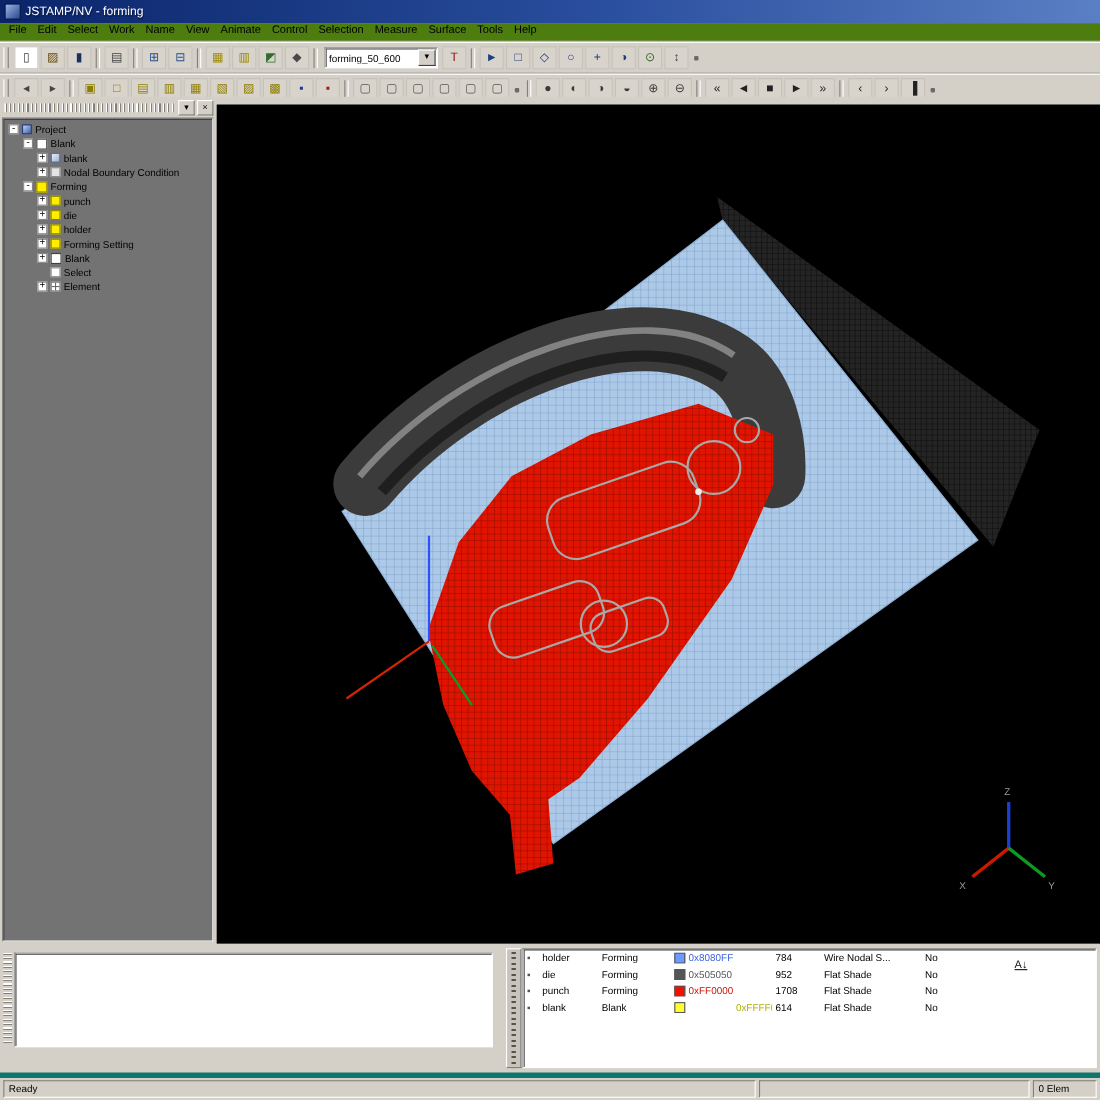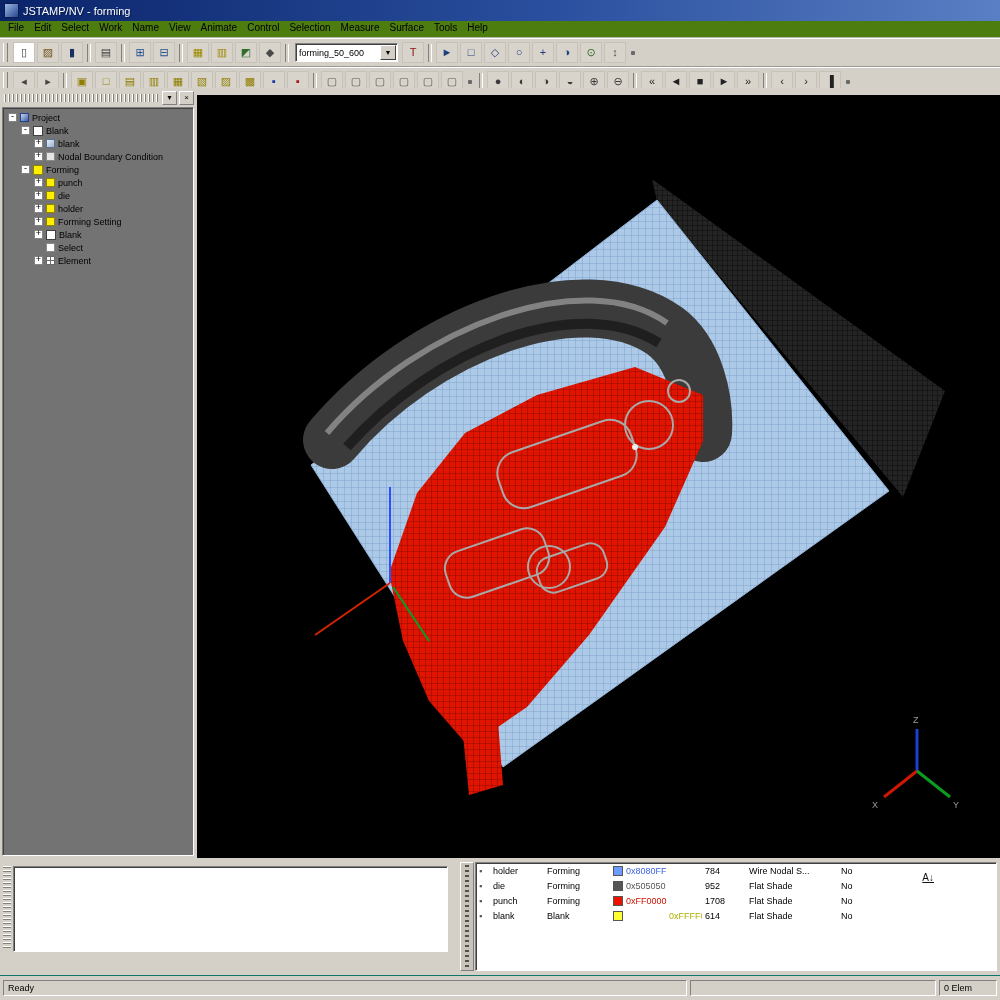--- a/index.html
+++ b/index.html
@@ -94,21 +94,21 @@
                border-color:#808080 #fff #fff #808080;box-shadow:inset 1px 1px 0 #404040;font-size:9px;overflow:hidden}
   .prow{display:grid;grid-template-columns:14px 54px 66px 92px 44px 92px 44px 1fr;height:15px;align-items:center}
   .prow.header{background:#d4d0c8;height:15px}
   .prow.header .pcell{border-right:1px solid #848078;border-bottom:1px solid #848078;
                       box-shadow:inset 1px 1px 0 #fff;height:100%;display:flex;align-items:center;font-weight:bold}
   .pcell{padding:0 3px;white-space:nowrap;overflow:hidden;display:flex;align-items:center}
   .swatch{width:8px;height:8px;border:1px solid #555;margin-right:3px;flex:none}
   .sort-chip{position:absolute;right:66px;top:14px;font-size:10px;text-decoration:underline;color:#111}
 
   
-  .statusbar{position:absolute;left:0;top:975px;width:1000px;height:25px;border-top:1px solid #0f766e;
+  .statusbar{position:absolute;left:0;top:975px;width:1000px;height:25px;border-top:5px solid #0f766e;
              display:flex;align-items:center;font-size:9px;padding:2px 3px;box-sizing:border-box;gap:3px}
   .sb-cell{height:16px;border:1px solid;border-color:#808080 #fff #fff #808080;display:flex;
            align-items:center;padding:0 4px;box-sizing:border-box}
   .sb-left{width:684px}
   .sb-mid{flex:1}
   .sb-right{width:58px}
 </style>
 </head>
 <body>
 

